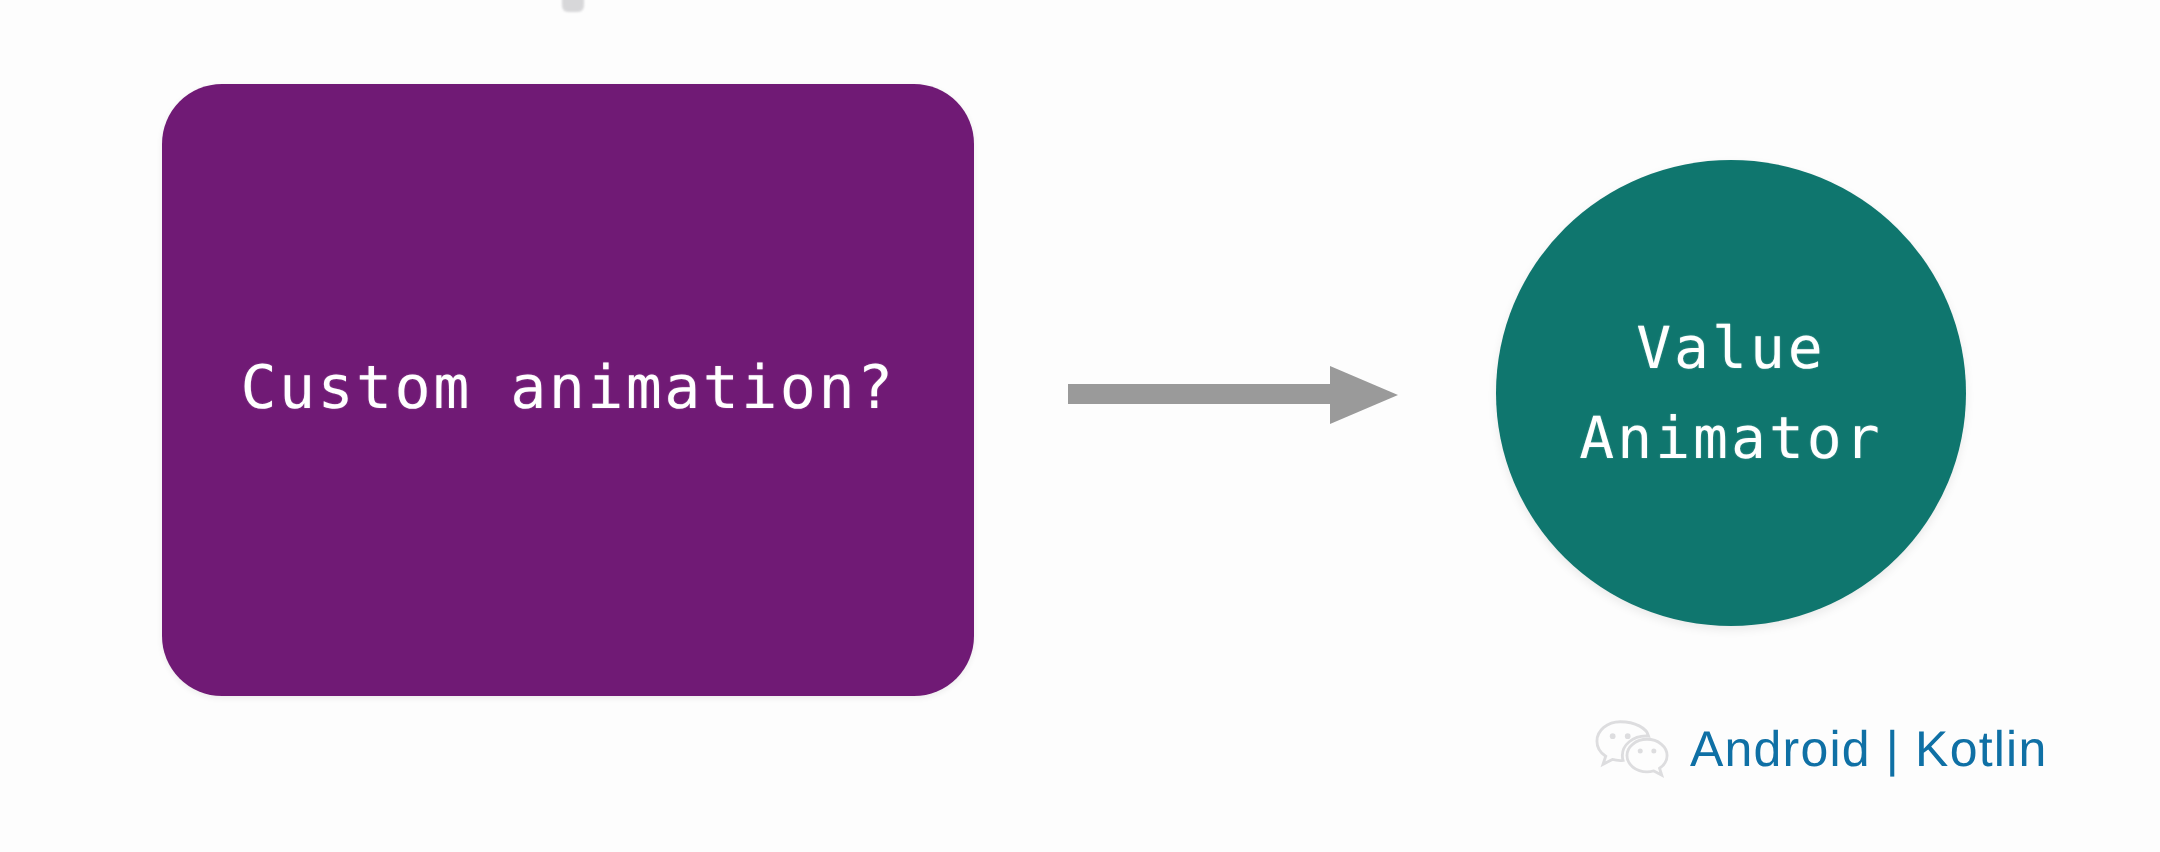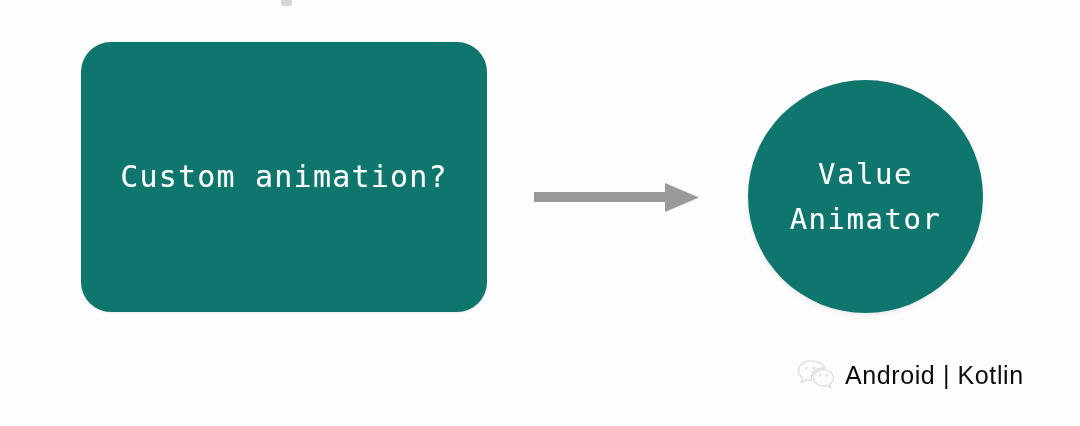--- a/index.html
+++ b/index.html
@@ -33,22 +33,22 @@
     border-radius: 0 0 3px 3px;
     filter: blur(0.6px);
   }
 
   
   .green-box {
     position: absolute;
     left: 81px;
     top: 42px;
     width: 406px;
-    height: 270px;
-    background: #0f766e;
+    height: 306px;
+    background: #701a75;
     border-radius: 30px;
     box-shadow: 0 1px 3px rgba(0,0,0,0.07);
     display: flex;
     align-items: center;
     justify-content: center;
   }
   .green-box-label {
     color: #ffffff;
     font-family: "DejaVu Sans Mono", "Liberation Mono", monospace;
     font-size: 30px;
@@ -102,21 +102,21 @@
     align-items: center;
     gap: 9px;
     opacity: 0.95;
   }
   .wechat-icon {
     width: 40px;
     height: 34px;
     display: block;
   }
   .watermark-text {
-    color: #000000;
+    color: #0369a1;
     font-family: "Liberation Sans", sans-serif;
     font-size: 25px;
     font-weight: 400;
     letter-spacing: 0.6px;
     white-space: nowrap;
     line-height: 1;
   }
 </style>
 </head>
 <body>

